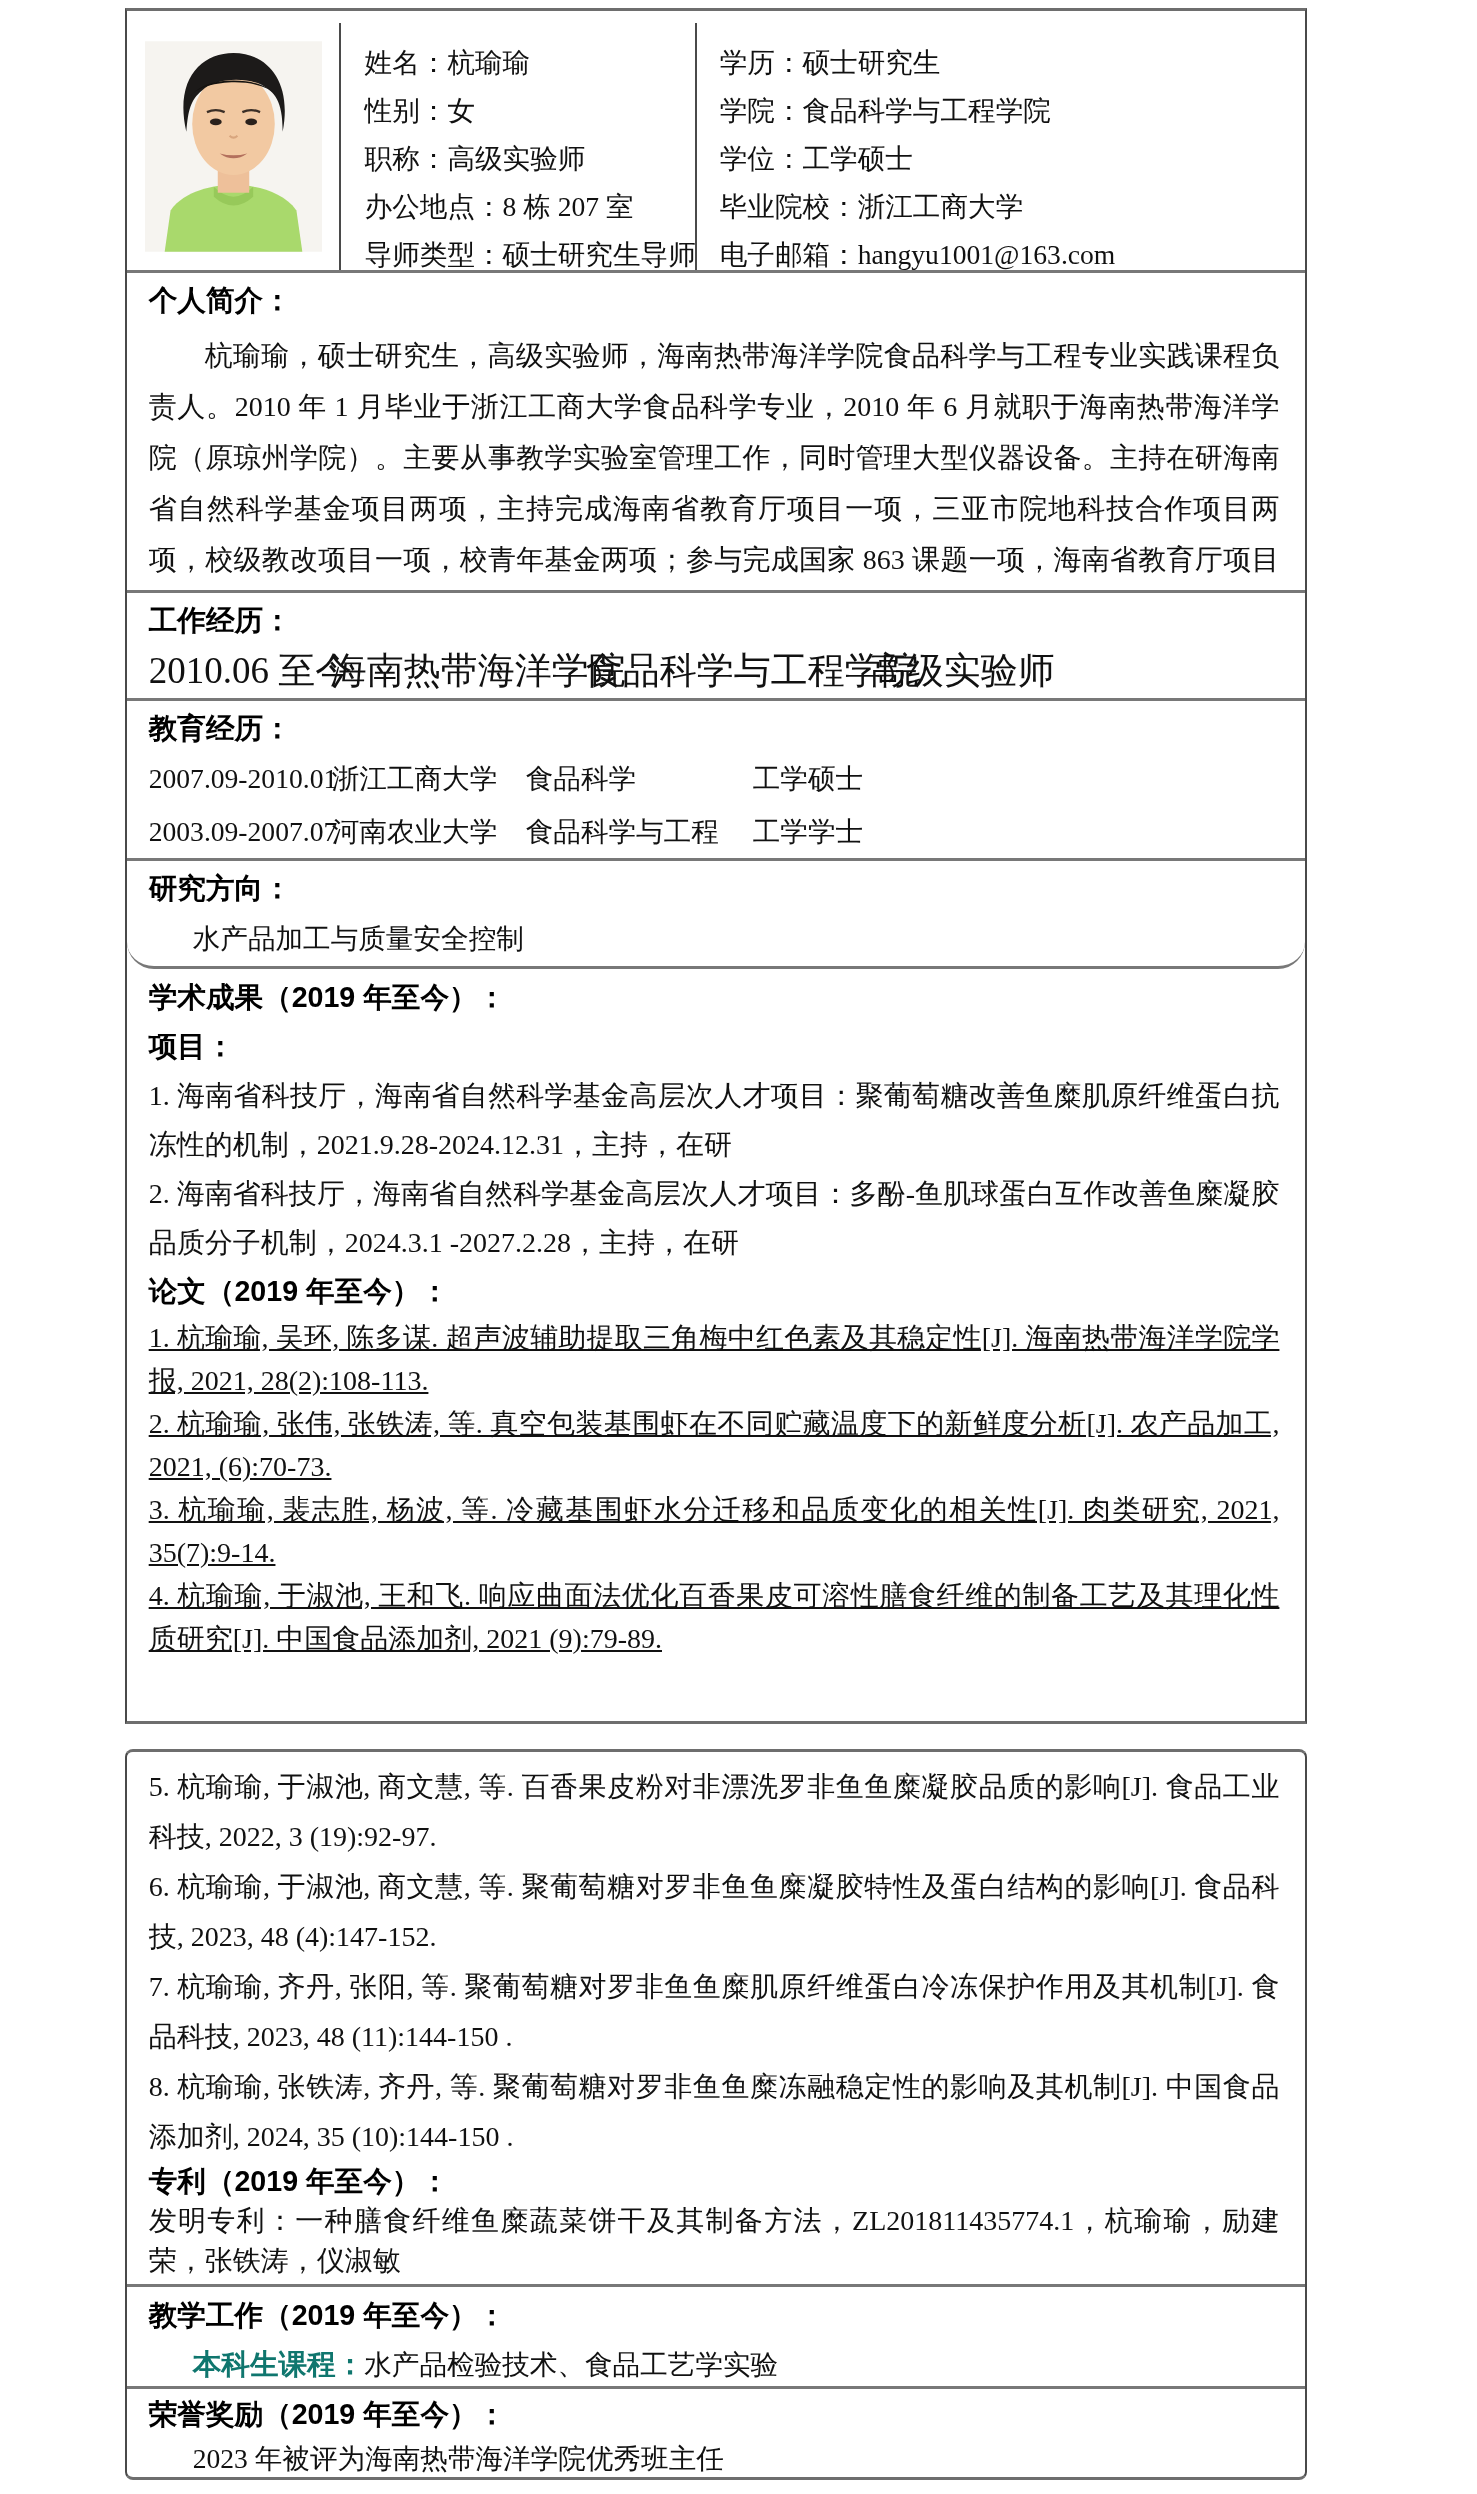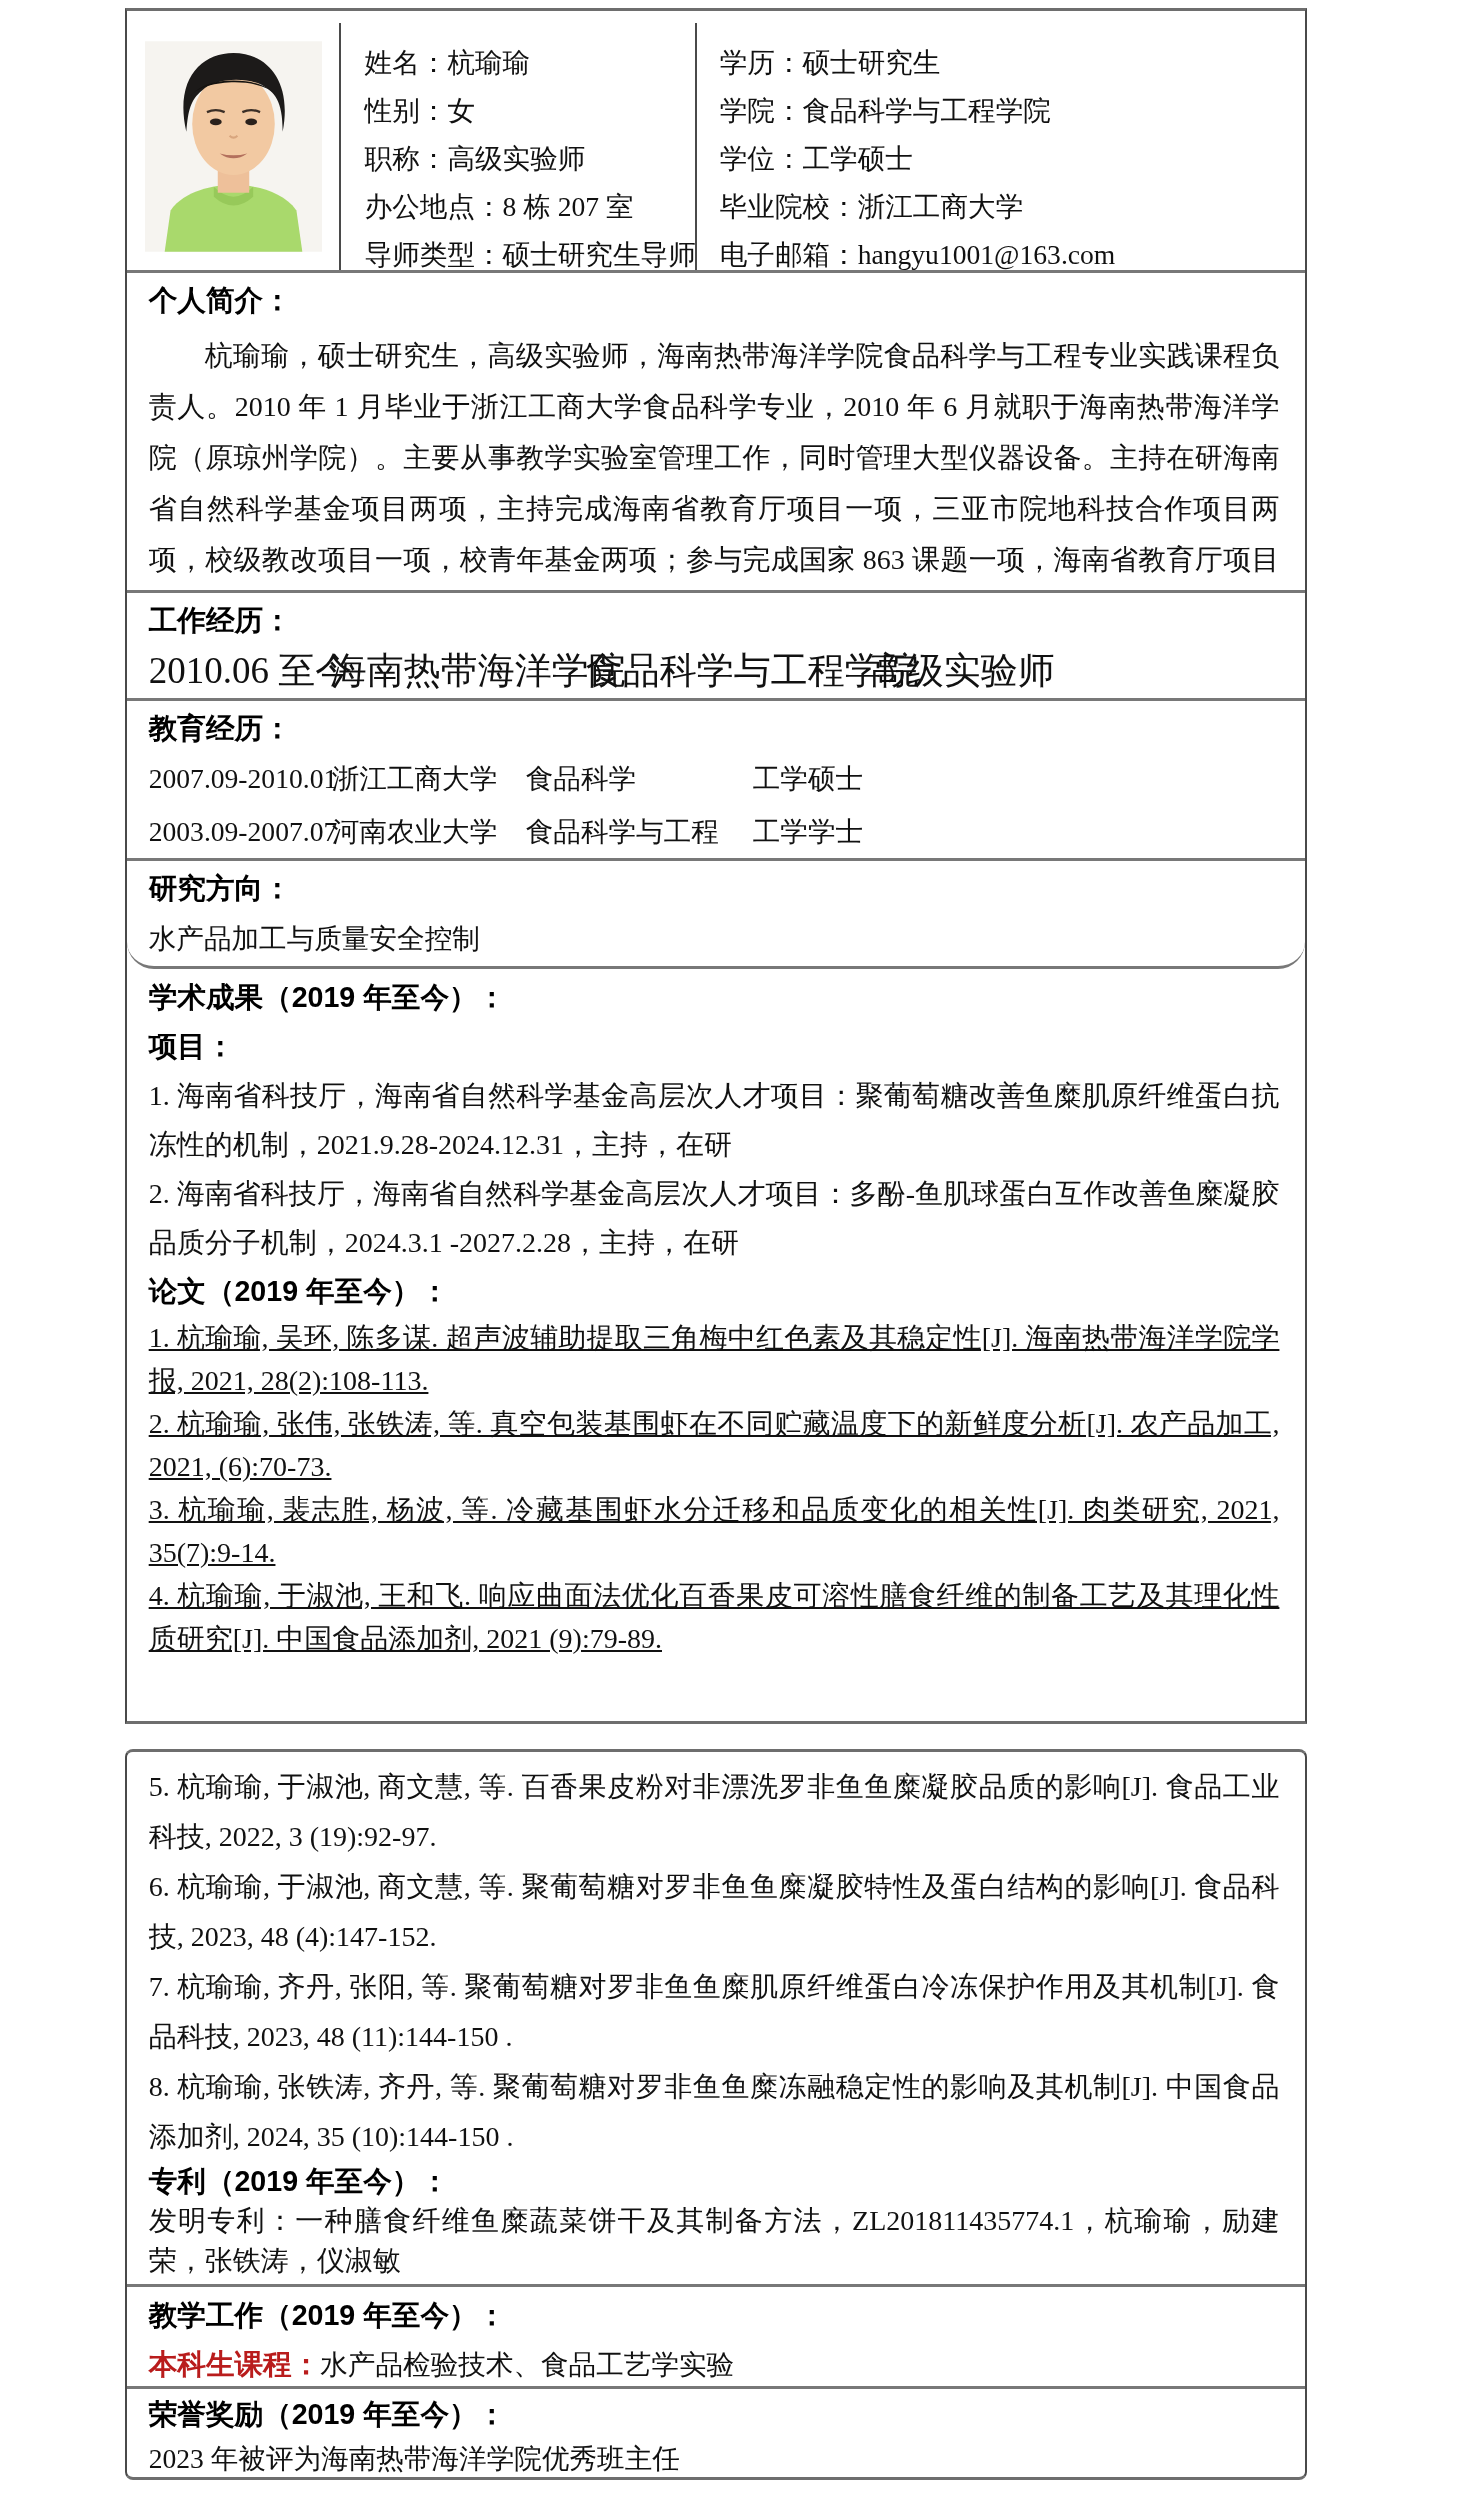--- a/index.html
+++ b/index.html
@@ -31,21 +31,21 @@
   .cell-photo{width:214px;border-right:2px solid #4a4a4a;display:flex;align-items:center;justify-content:center;}
   .cell-info1{width:356px;border-right:2px solid #4a4a4a;padding:15.8px 7.9px 0 23.6px;}
   .cell-info2{flex:1;padding:15.8px 7.9px 0 22.7px;}
   .photo-frame{width:177px;height:211px;overflow:hidden;}
   .field{line-height:48px;font-size:27.6px;white-space:nowrap;}
   
   .sec-title{
     font-family:"Liberation Sans","DejaVu Sans",sans-serif;
     font-weight:700;font-size:28.6px;line-height:47px;color:#000;
   }
-  .body-line{font-size:27.6px;line-height:53px;}
+  .body-line{font-size:27.6px;line-height:53px;margin-left:44px;}
   .para{
     font-size:28px;line-height:51px;text-align:justify;margin:5.9px 0 0 0;
     text-indent:56px;
   }
   .row-intro{height:320px;padding:3.9px 25.6px 0 21.7px;}
   .row-work{height:108px;padding:3.9px 23.6px 0 21.7px;}
   .row-edu{height:160px;padding:3.9px 23.6px 0 21.7px;}
   .row-research{height:108px;padding:3.9px 23.6px 0 21.7px;border-radius:27px;}
   .row-academic{height:701px;padding:3.9px 25.6px 0 21.7px;}
   .row-academic .sec-title{line-height:49px;}
@@ -59,21 +59,21 @@
   .paper2-para{font-size:28px;line-height:50px;text-align:justify;margin:0;}
   .row-papers2 .sec-title{line-height:39px;}
   .patent-para{font-size:28px;line-height:40px;text-align:justify;margin:0;}
   .row-teaching{height:102px;padding:3.9px 23.6px 0 21.7px;}
   .row-teaching .sec-title{line-height:49px;}
   .row-teaching .body-line{line-height:49px;}
   .row-honor{height:90px;padding:2px 23.6px 0 21.7px;}
   .row-honor .body-line{line-height:41px;}
   .inline-label{
     font-family:"Liberation Sans","DejaVu Sans",sans-serif;
-    font-weight:700;font-size:28.6px;color:#b91c1c;
+    font-weight:700;font-size:28.6px;color:#0f766e;
   }
 </style>
 </head>
 <body>
 
 <div class="page">
 
   <div class="tbl tbl-1">
 
     <div class="row row-id">

